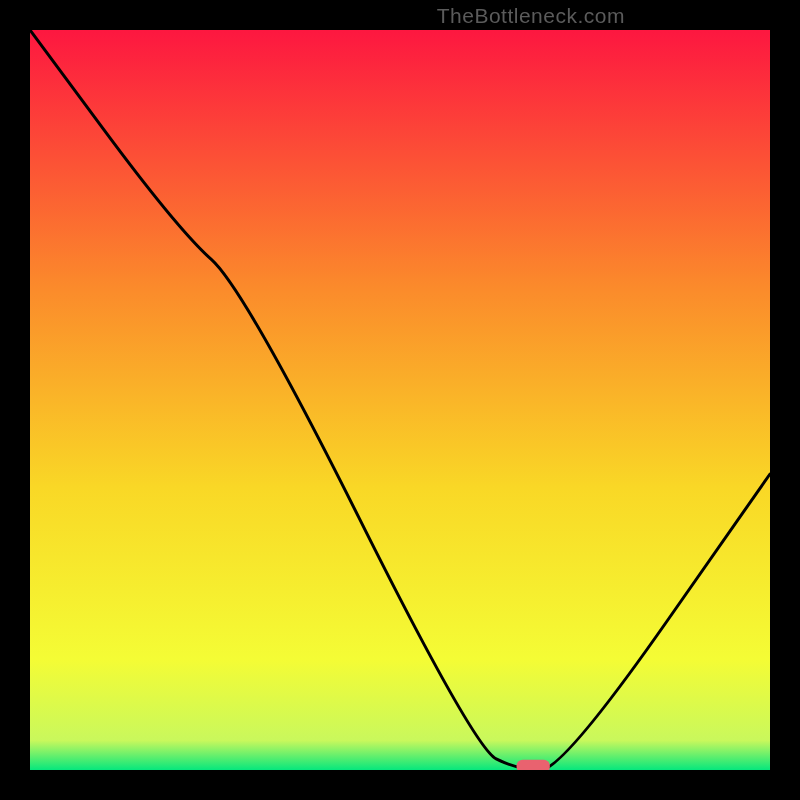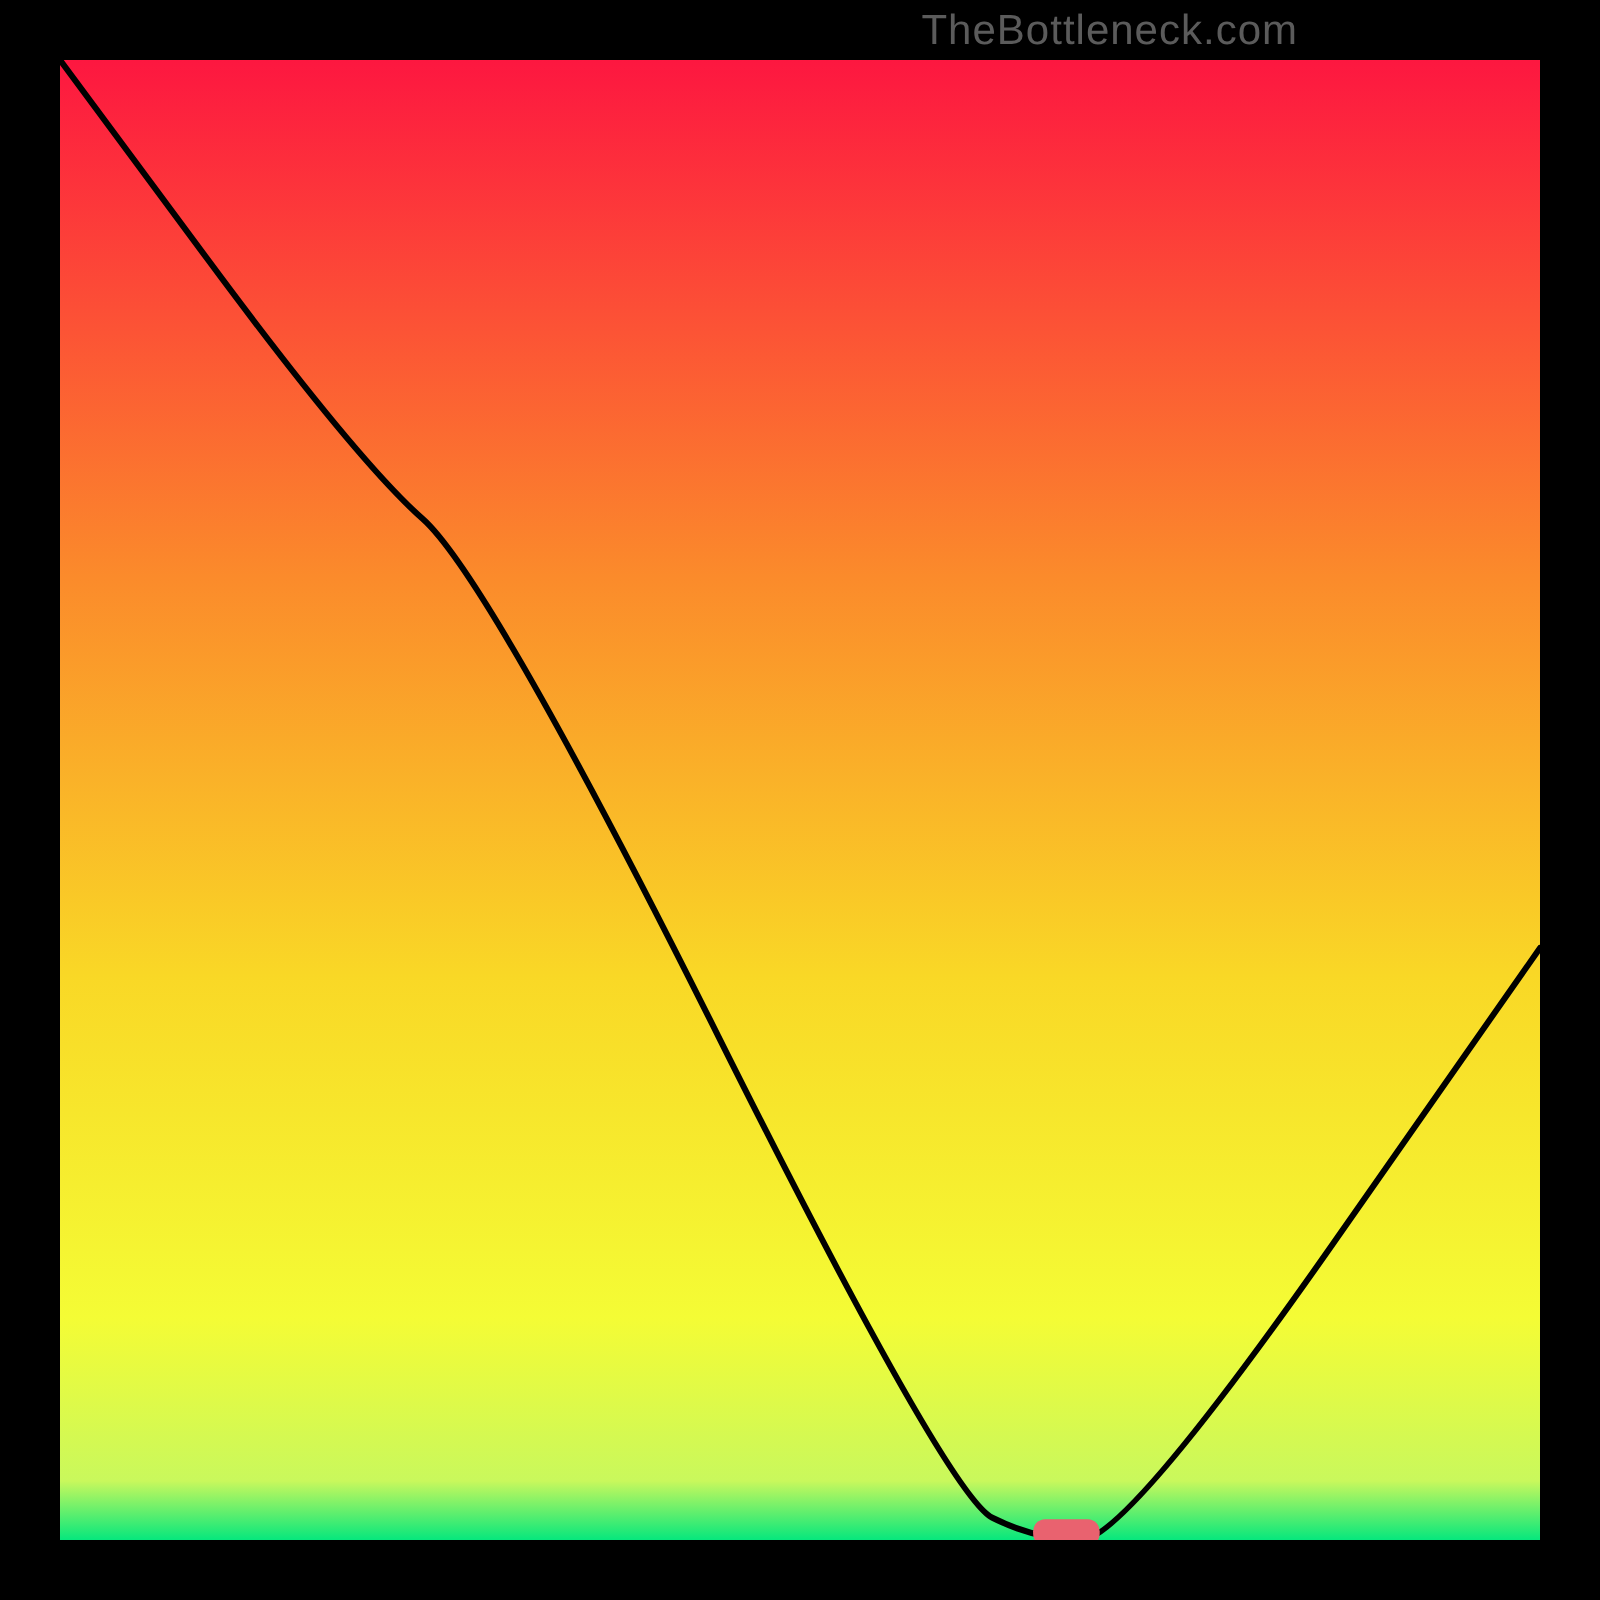--- a/index.html
+++ b/index.html
@@ -8,21 +8,20 @@
     background: #000000;
     width: 800px;
     height: 800px;
     overflow: hidden;
     font-family: Arial, sans-serif;
   }
   .container {
     position: relative;
     width: 643px;
     height: 800px;
-    padding-left: 24px;
   }
   .watermark {
     position: absolute;
     top: 4px;
     right: 18px;
     color: #5b5b5b;
     font-size: 21px;
     font-weight: 500;
     letter-spacing: 0.5px;
     z-index: 10;

